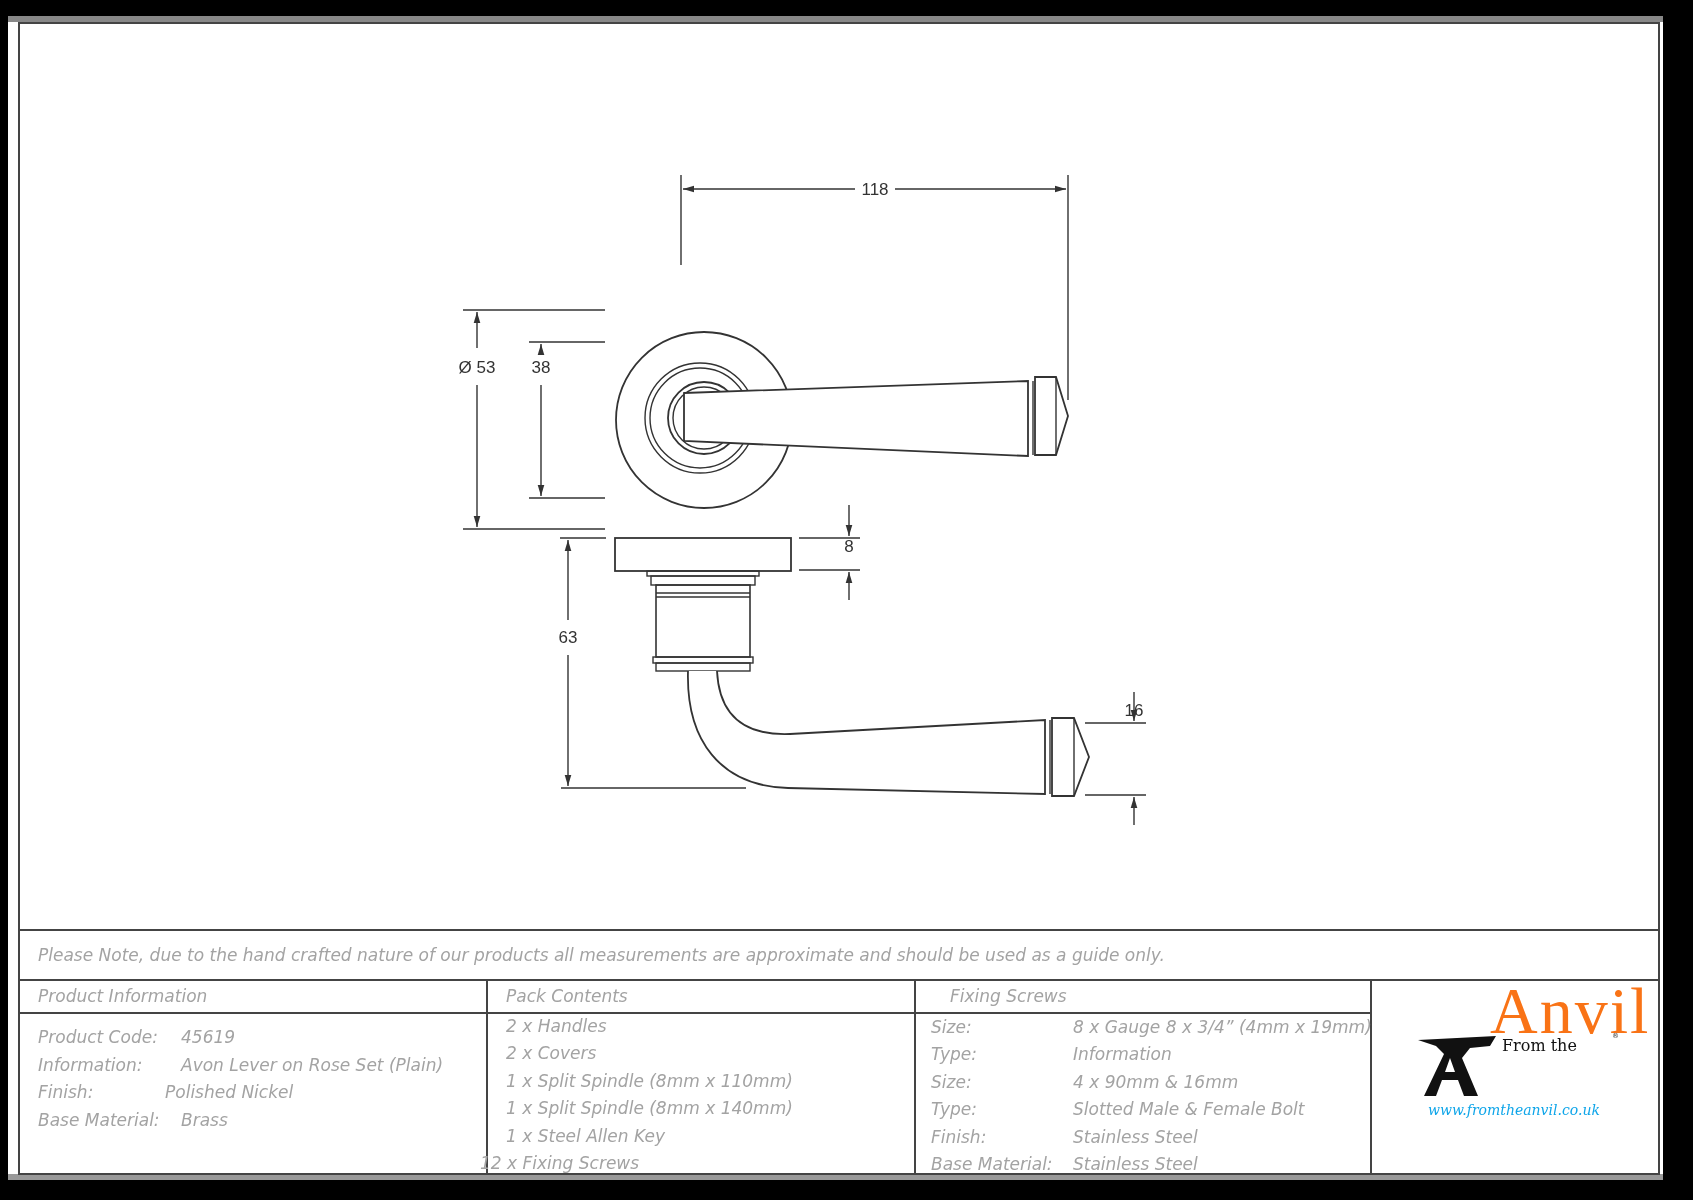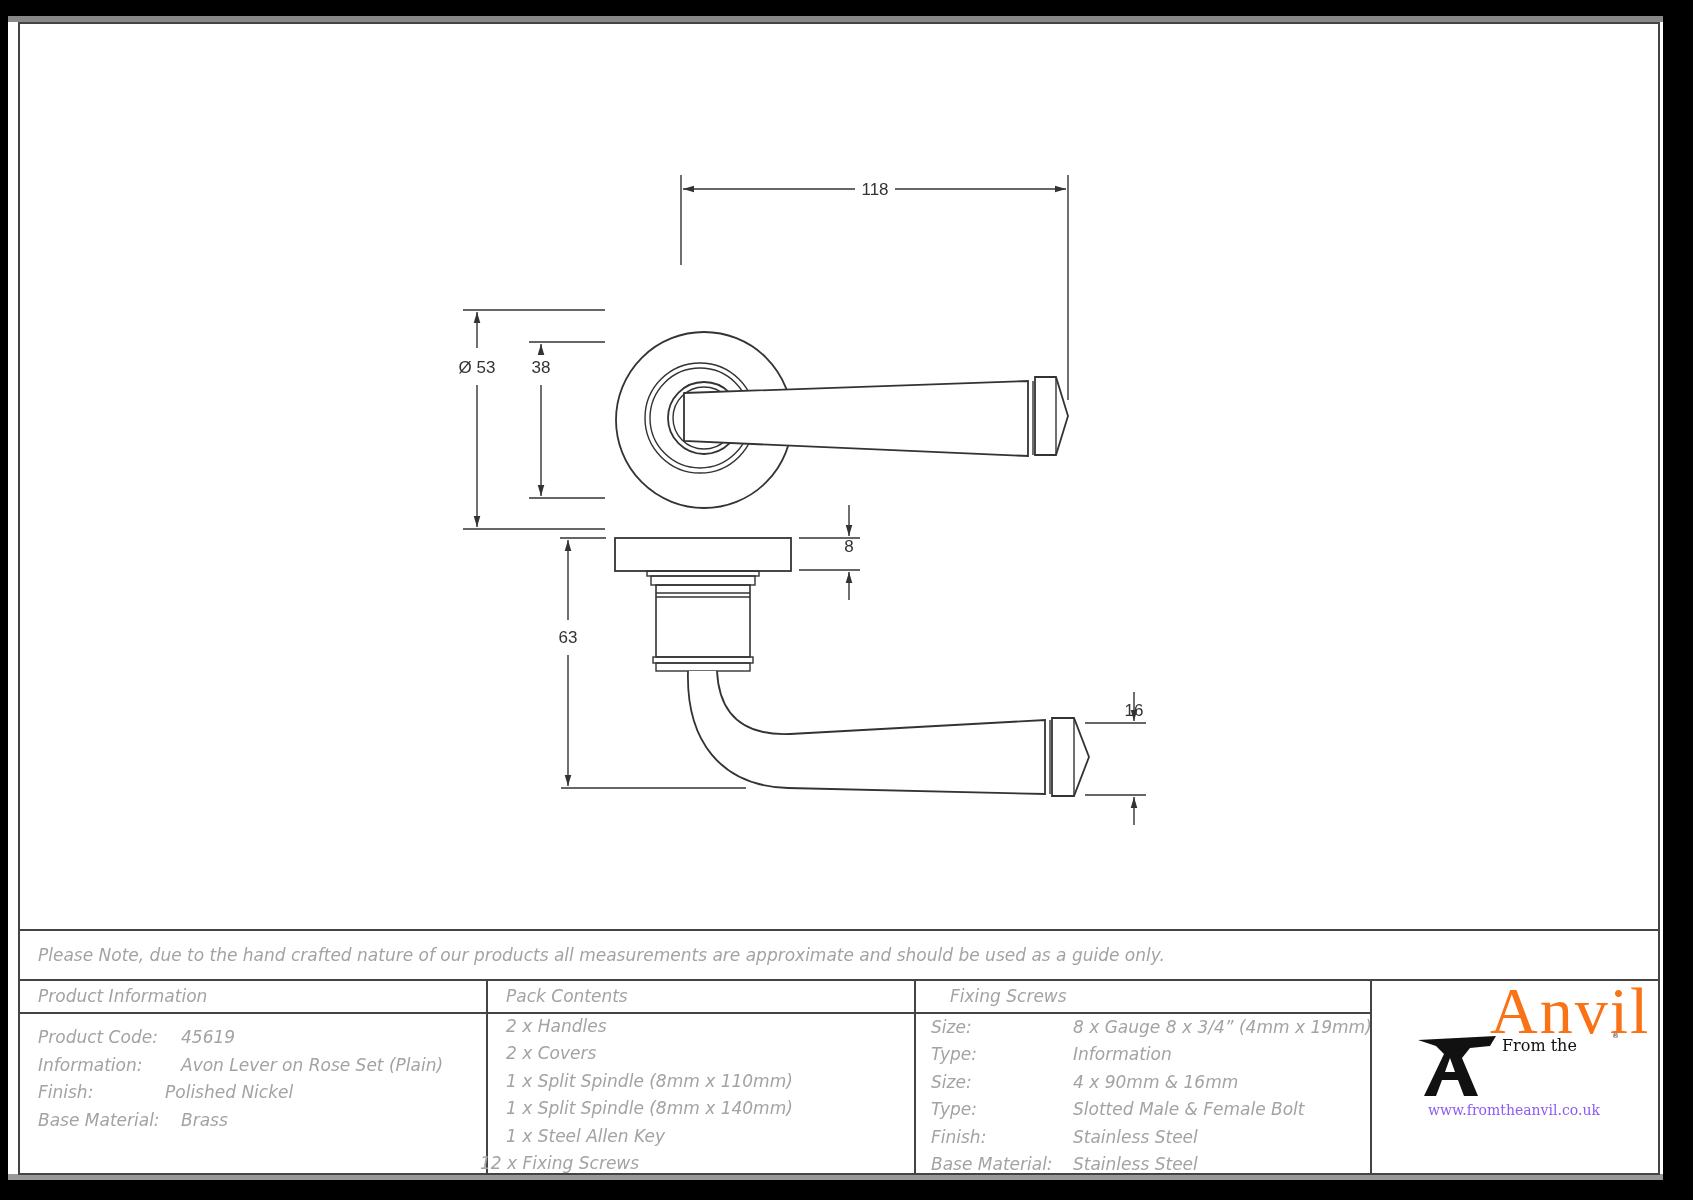--- a/index.html
+++ b/index.html
@@ -8,21 +8,21 @@
   .frame { position:absolute; left:18px; top:22px; width:1642px; height:1153px; border:2px solid #444; box-sizing:border-box; }
   svg.draw { position:absolute; left:0; top:0; }
   .hline { position:absolute; background:#444; height:2px; }
   .vline { position:absolute; background:#444; width:2px; }
   .txt { position:absolute; font-size:17px; color:#a3a3a3; white-space:nowrap; line-height:20px;font-style:italic; }
   .note { left:38px; top:945px; }
   .hdr { top:986px; }
   .row { font-size:17px; }
   .logo-from { position:absolute; left:1502px; top:1036px; font-family:"DejaVu Serif", serif; font-size:16px; color:#111; }
   .logo-anvil { position:absolute; left:1462px; top:976px; font-family:"Liberation Serif", serif; font-size:66px; color:#f97316; letter-spacing:2px; line-height:70px; }
-  .logo-url { position:absolute; left:1428px; top:1102px; font-family:"DejaVu Serif", serif; font-size:14px; color:#8b5cf6; }
+  .logo-url { position:absolute; left:1428px; top:1102px; font-family:"DejaVu Serif", serif; font-style:italic; font-size:14px; color:#0ea5e9; }
   .logo-reg { position:absolute; left:1612px; top:1032px; font-size:7px; color:#333; }
   .dimtxt { font-family:"Liberation Sans", sans-serif; font-size:17px; fill:#333; }
 </style>
 </head>
 <body>
 
 <div class="sheet"></div>
 <div class="frame"></div>
 
 <svg class="draw" width="1693" height="930" viewBox="0 0 1693 930">

